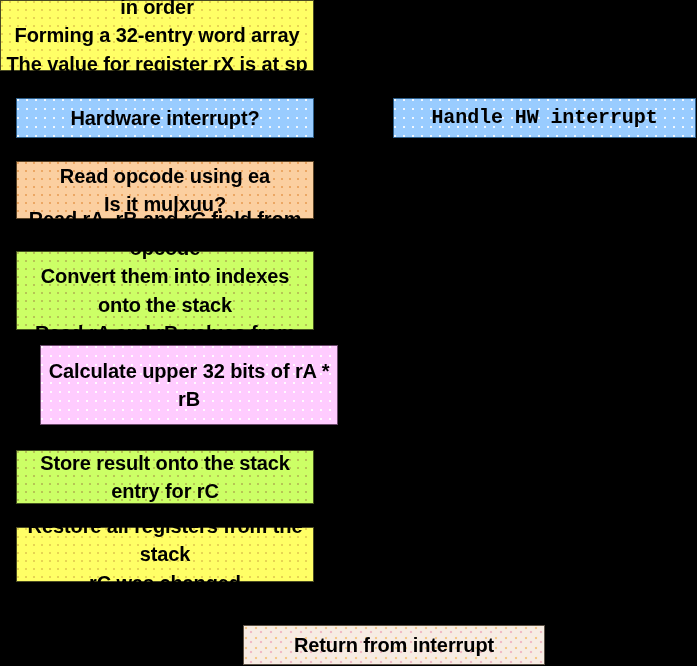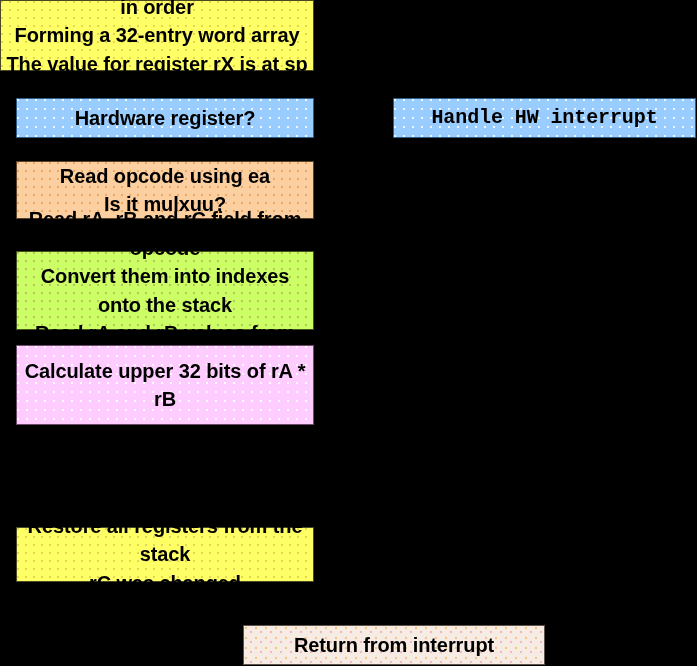--- a/index.html
+++ b/index.html
@@ -64,41 +64,43 @@
     background-color: #ccff66;
     background-image: radial-gradient(circle at 1px 1px, rgba(150,110,60,0.40) 1px, transparent 1.2px);
     background-size: 8px 8px;
     border-color: #44521f;
   }
   .fill-pink {
     background-color: #ffccff;
     background-image: radial-gradient(circle at 1px 1px, rgba(255,255,255,0.9) 1px, transparent 1.2px);
     background-size: 9px 9px;
     border-color: #6b4a6b;
+    margin-left: 24px;
   }
   .fill-linen {
     background-color: #f7ece3;
     background-image:
       radial-gradient(circle at 2px 2px, rgba(245,170,60,0.55) 1.2px, transparent 1.6px),
       radial-gradient(circle at 7px 6px, rgba(230,110,150,0.40) 1.2px, transparent 1.6px);
     background-size: 10px 10px, 10px 10px;
     border-color: #5d5347;
   }
 </style>
 </head>
 <body>
 
 <div id="canvas">
     <div class="node fill-yellow" style="left: 0px; top: 0px; width: 314px; height: 71px;"><span class="txt">Save all registers on the stack in order
 Forming a 32-entry word array
 The value for register rX is at sp + X * 4</span></div>
-    <div class="node fill-blue" style="left: 16px; top: 98px; width: 298px; height: 40px;"><span class="txt">Hardware register?</span></div>
+    <div class="node fill-blue" style="left: 16px; top: 98px; width: 298px; height: 40px;"><span class="txt">Hardware interrupt?</span></div>
     <div class="node fill-blue" style="left: 393px; top: 98px; width: 303px; height: 40px; font-family: Liberation Mono, monospace;"><span class="txt">Handle HW interrupt</span></div>
     <div class="node fill-orange" style="left: 16px; top: 161px; width: 298px; height: 58px; text-align: center;"><span class="txt">Read opcode using ea
 Is it mulxuu?</span></div>
     <div class="node fill-green" style="left: 16px; top: 251px; width: 298px; height: 79px;"><span class="txt">Read rA, rB and rC field from opcode
 Convert them into indexes onto the stack
 Read rA and rB values from the stack</span></div>
     <div class="node fill-pink" style="left: 16px; top: 345px; width: 298px; height: 80px;"><span class="txt">Calculate upper 32 bits of rA * rB</span></div>
+    <div class="node fill-green" style="left: 16px; top: 450px; width: 298px; height: 54px;"><span class="txt">Store result onto the stack entry for rC</span></div>
     <div class="node fill-linen" style="left: 243px; top: 625px; width: 302px; height: 40px;"><span class="txt">Return from interrupt</span></div>
     <div class="node fill-yellow" style="left: 16px; top: 527px; width: 298px; height: 55px;"><span class="txt">Restore all registers from the stack
 rC was changed</span></div>
   </div>
 
 </body></html>

